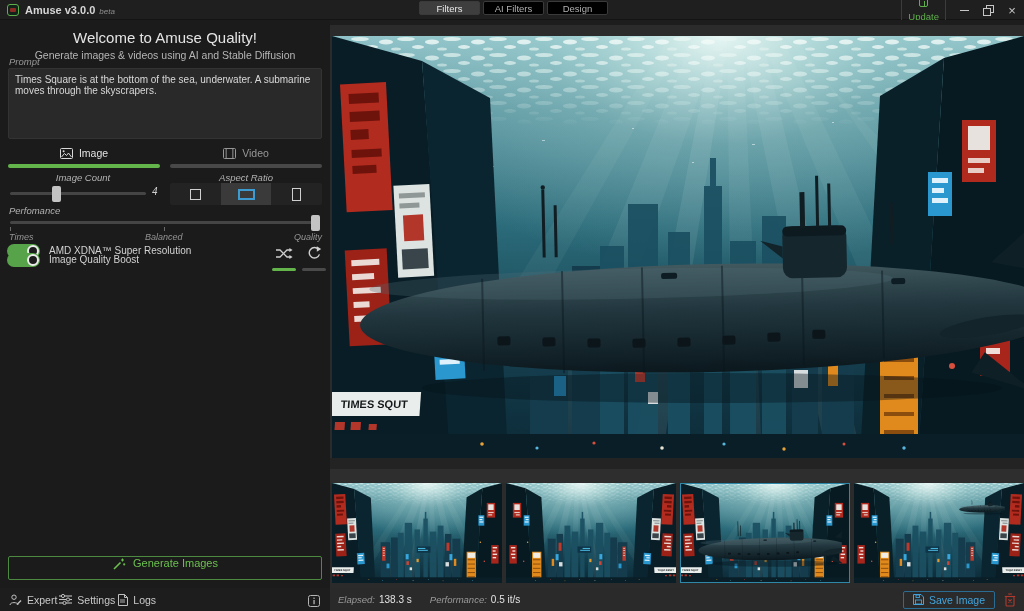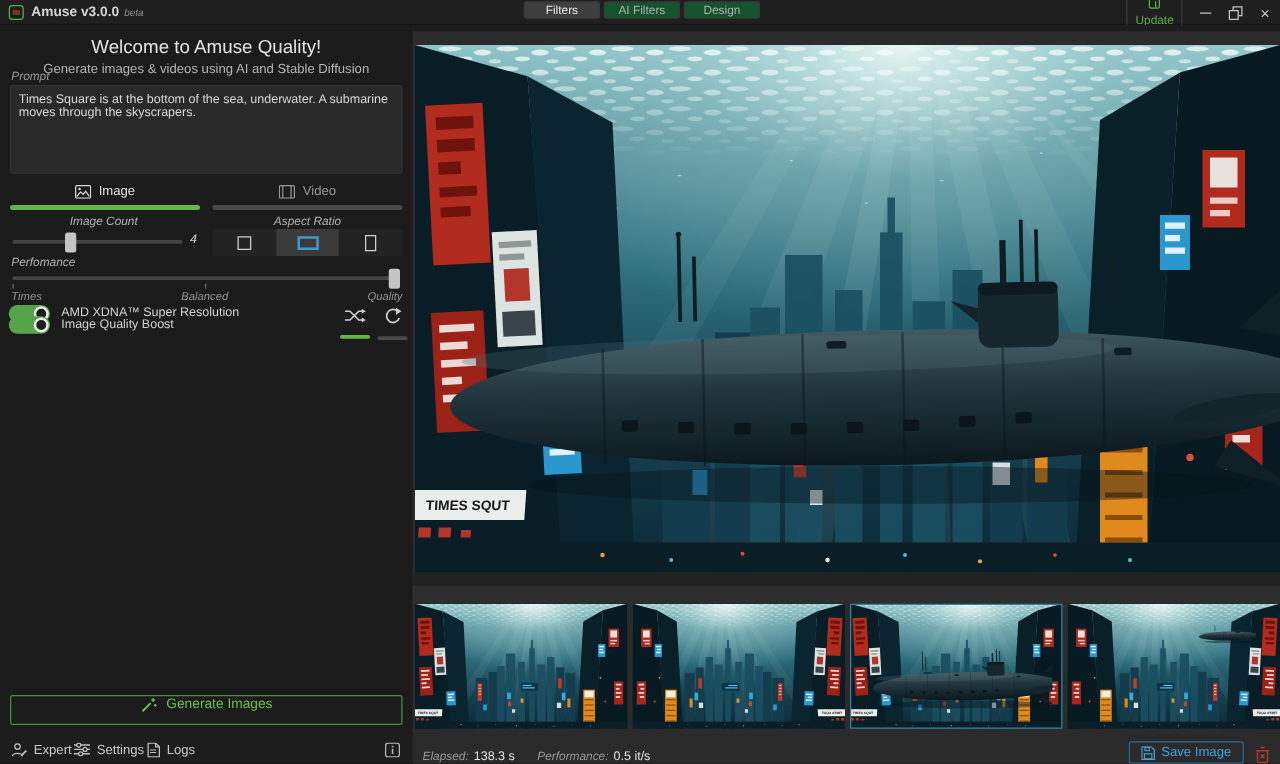--- a/index.html
+++ b/index.html
@@ -11,21 +11,21 @@
   .titlebar { position:absolute; left:0; top:0; width:1024px; height:20px;
               background:#1f1f1f; border-bottom:1px solid #141414; }
   .logo { position:absolute; left:7px; top:4px; width:12px; height:12px;
           border:1px solid #5fae4c; border-radius:3px; background:#12231a; }
   .logo::after { content:""; position:absolute; left:2px; top:3px; width:6px; height:4px;
                  background:#8a2a22; border-radius:1px; }
   .app-title { position:absolute; left:25px; top:4px; font-size:11px; font-weight:bold; color:#d6d6d6; }
   .beta { font-size:8px; font-style:italic; font-weight:normal; color:#8f8f8f; margin-left:4px; }
   .tb-tabs { position:absolute; left:419px; top:1px; display:flex; gap:3px; }
   .tb-tab { width:61px; height:14px; line-height:13px; text-align:center; font-size:9.5px;
-            color:#b0b0b0; background:#14532d; border:1px solid #3a3a3a; border-radius:2px; cursor:default; }
+            color:#b0b0b0; background:#000000; border:1px solid #3a3a3a; border-radius:2px; cursor:default; }
   .tb-tab.active { background:#3e3e3e; color:#e8e8e8; }
   .tb-right { position:absolute; right:6px; top:0; height:20px; display:flex; align-items:center; gap:12px; }
   .update-btn { display:flex; align-items:center; gap:4px; border:1px solid #3c3c3c; border-radius:2px;
                 padding:1px 6px; color:#5fae4c; font-size:9.5px;flex-direction:column; }
   .i-square { display:inline-block; width:9px; height:9px; border:1px solid #5fae4c; border-radius:2px;
               position:relative; }
   .i-square::after { content:""; position:absolute; left:3.5px; top:2px; width:1px; height:5px; background:#5fae4c; }
   .win-btn { color:#c6c6c6; display:flex; align-items:center; justify-content:center; width:12px; height:14px; }
   .min-glyph { width:9px; height:1px; background:#c6c6c6; }
   .restore-glyph { position:relative; width:10px; height:10px; }
@@ -95,21 +95,21 @@
   .thumb svg { display:block; width:100%; height:100%; }
   .thumb.selected { outline:1px solid #2f87a8; outline-offset:-1px; }
 
   
   .footer { position:absolute; left:0; top:588px; width:1024px; height:23px; }
   .footer-left { position:absolute; left:0; top:0; width:330px; height:23px; background:#1d1d1d;
                  display:flex; align-items:center; gap:2px; padding-left:9px; }
   .foot-item { display:flex; align-items:center; gap:5px; color:#c8c8c8; font-size:10.5px; cursor:pointer; }
   .info-btn { position:absolute; left:308px; top:5px; }
   .footer-right { position:absolute; left:330px; top:0; width:694px; height:23px; background:#2a2a2a;
-                  display:flex; align-items:flex-end; padding:0 8px; }
+                  display:flex; align-items:center; padding:0 8px; }
   .stat-label { font-size:9.5px; font-style:italic; color:#9a9a9a; margin-right:4px; }
   .stat-value { font-size:10px; color:#e2e2e2; margin-right:18px; }
   .save-btn { margin-left:auto; display:flex; align-items:center; gap:5px; border:1px solid #2b6c93;
               border-radius:2px; padding:2px 9px; color:#42a4dc; font-size:10.5px; background:#24313a00;
               cursor:pointer; background:transparent; }
   .delete-btn { margin-left:9px; display:flex; align-items:center; cursor:pointer; }
 
   .ico { flex:0 0 auto; }
 </style>
 </head>

